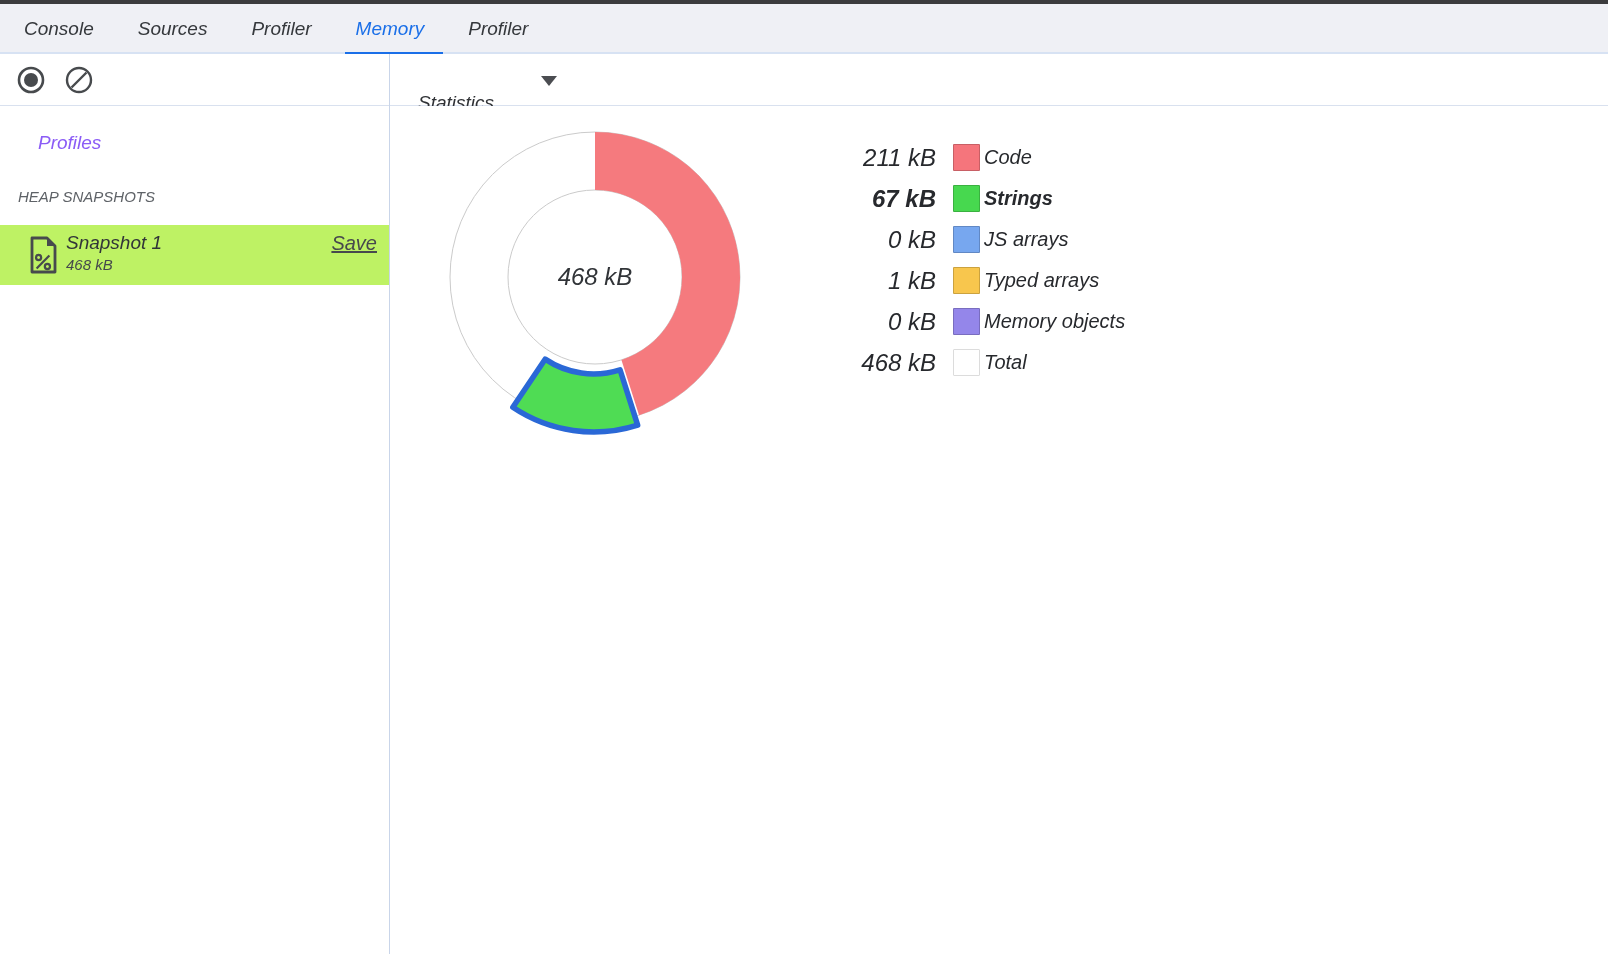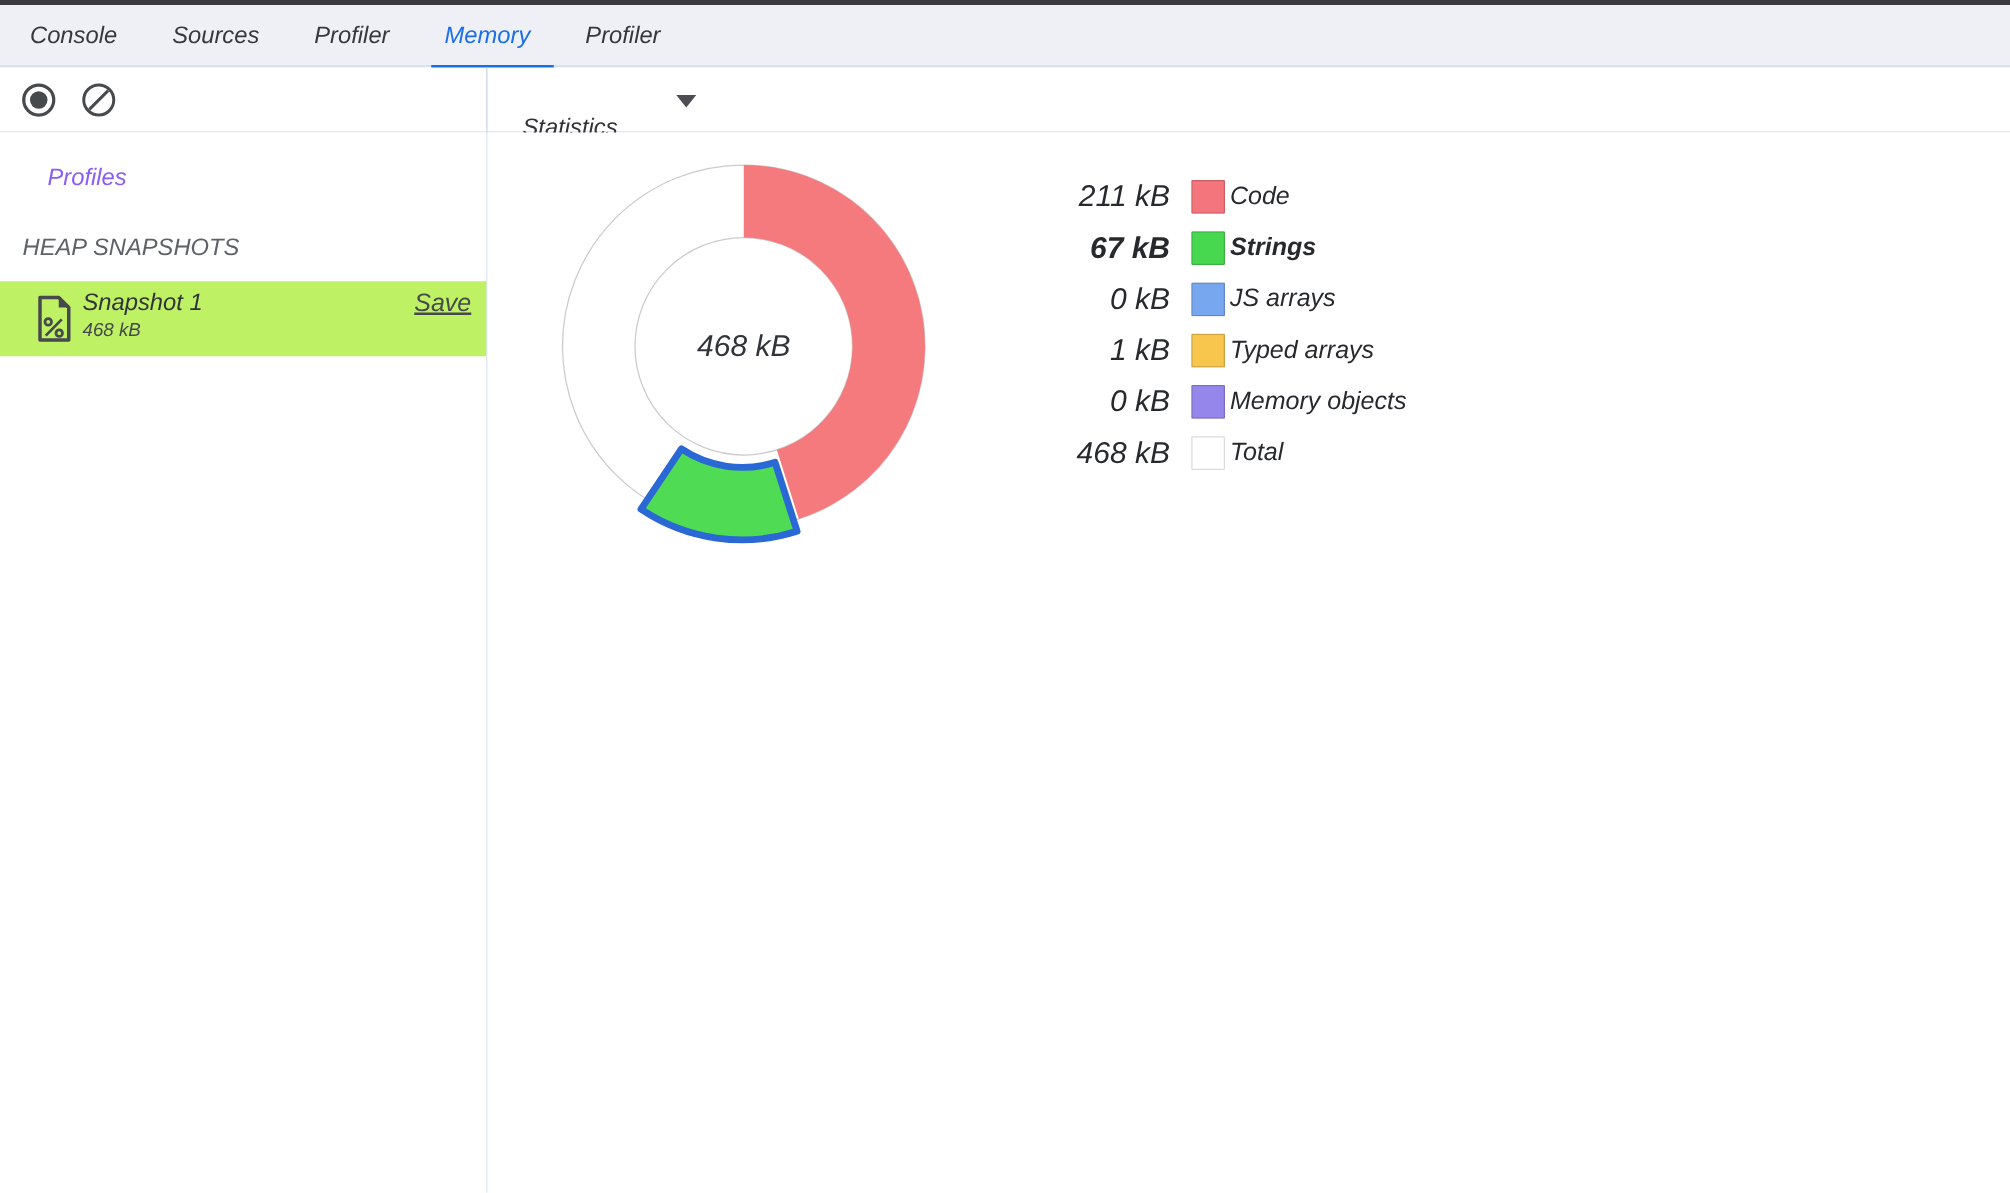--- a/index.html
+++ b/index.html
@@ -52,21 +52,21 @@
     border-left: 8px solid transparent; border-right: 8px solid transparent;
     border-top: 10px solid #4b4d51;
   }
 
   
   .v-divider { position: absolute; left: 389px; top: 54px; width: 1px; height: 900px; background: #c9d5e9; }
 
   
   .sidebar { position: absolute; left: 0; top: 106px; width: 389px; height: 848px; background: #fff; }
   .profiles-title { position: absolute; left: 38px; top: 132px; font-size: 19px; color: #8b5cf6; }
-  .section-title  { position: absolute; left: 18px; top: 188px; font-size: 19px; color: #5e6267; }
+  .section-title  { position: absolute; left: 18px; top: 188px; font-size: 15px; color: #5e6267; }
   .snapshot-row {
     position: absolute; left: 0; top: 225px; width: 389px; height: 60px;
     background: #bef264; cursor: pointer;
   }
   .snapshot-row .doc-icon { position: absolute; left: 29px; top: 11px; width: 28px; height: 38px; }
   .snapshot-title { position: absolute; left: 66px; top: 7px;  font-size: 19px; color: #313438; }
   .snapshot-size  { position: absolute; left: 66px; top: 31px; font-size: 15px; color: #45484c; }
   .save-link {
     position: absolute; right: 12px; top: 7px; font-size: 20px; color: #47494d;
     text-decoration: underline; cursor: pointer;

